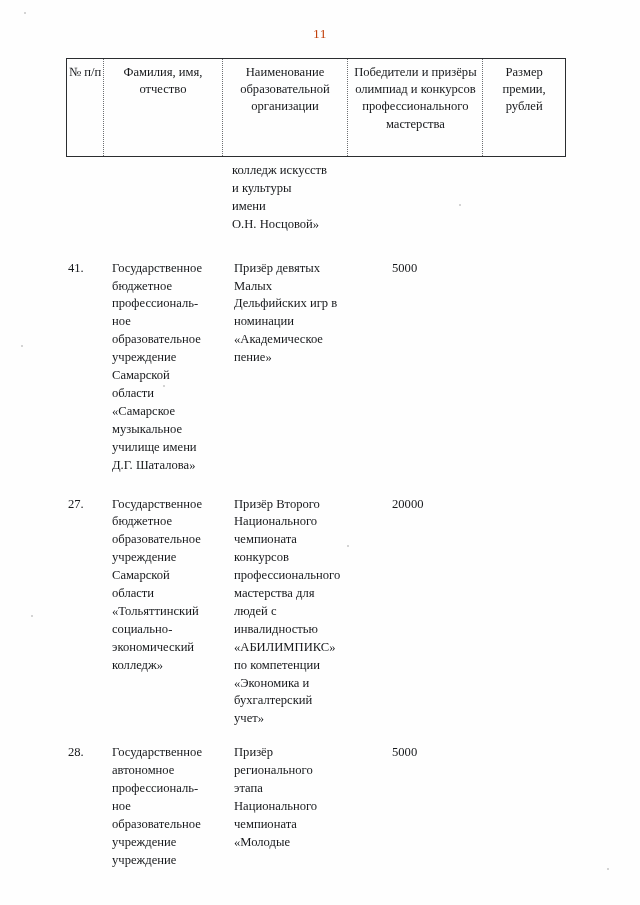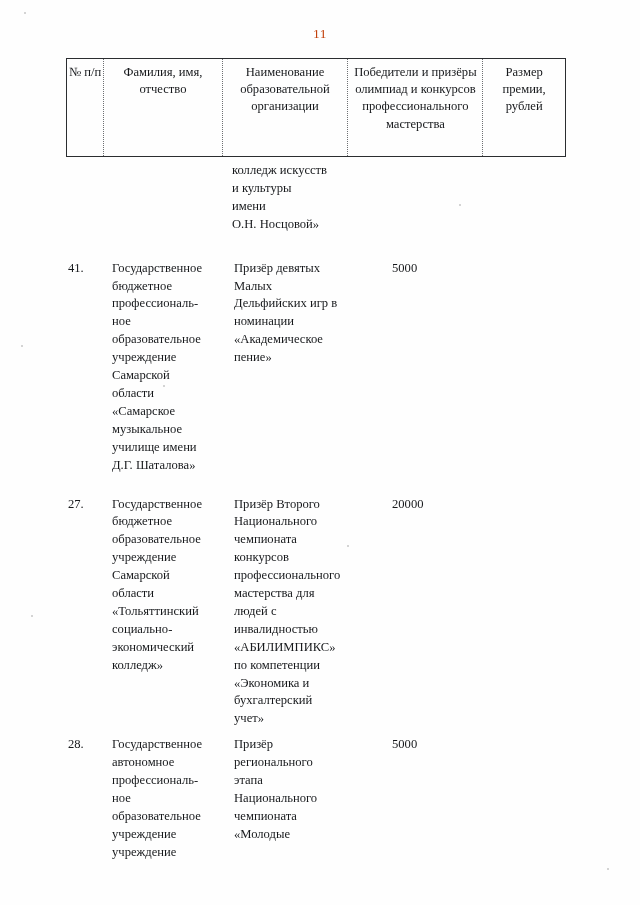--- a/index.html
+++ b/index.html
@@ -92,21 +92,21 @@
   }
   .cell.num   { width: 38px; padding-left: 6px; }
   .cell.name  { width: 120px; padding-left: 10px; }
   .cell.org   { width: 128px; padding-left: 12px; }
   .cell.achv  { width: 137px; padding-left: 6px; }
   .cell.sum   { width: 83px;  padding-left: 27px; }
 
   .row-continued { margin-top: 2px; }
   .row-26 { margin-top: 26px; }
   .row-27 { margin-top: 21px; }
-  .row-28 { margin-top: 8px; }
+  .row-28 { margin-top: 16px; }
 </style>
 </head>
 <body>
 
 <div class="page">
 
   <div class="speck" style="left:24px;  top:12px;  width:2px; height:2px;"></div>
   <div class="speck" style="left:21px;  top:345px; width:2px; height:2px;"></div>
   <div class="speck" style="left:31px;  top:615px; width:2px; height:2px;"></div>
   <div class="speck" style="left:163px; top:385px; width:2px; height:2px;"></div>

